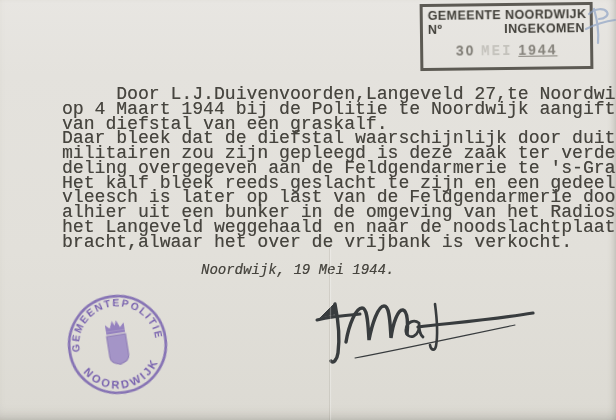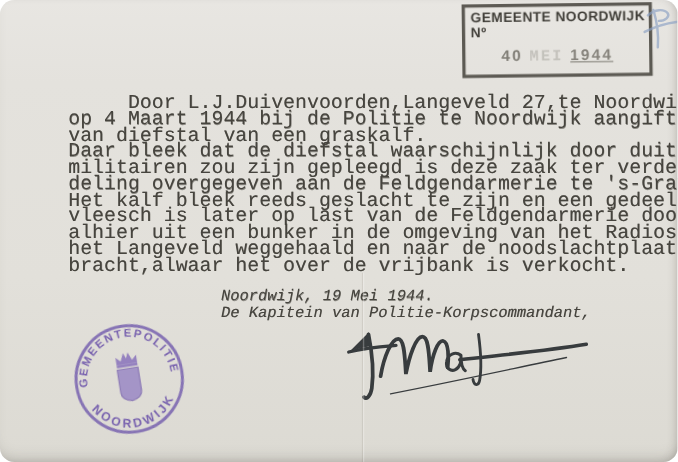--- a/index.html
+++ b/index.html
@@ -1,21 +1,20 @@
 <!DOCTYPE html>
 <html><head>
 <meta charset="utf-8">
 <style>
   html,body{margin:0;padding:0;}
   .page{
     position:relative; width:616px; height:420px; overflow:hidden;
     background:linear-gradient(180deg,#e8e6e2 0%, #e4e2dd 18%, #e2e0da 60%, #dcdad3 100%);
     font-family:"Liberation Mono","DejaVu Sans Mono",monospace;
     box-shadow: inset -6px 0 10px -7px rgba(95,92,84,.45), inset 0 -10px 14px -10px rgba(95,92,84,.4);
-    border-radius: 13px;
   }
   
   .received-stamp{
     position:absolute; left:420px; top:3px; width:157px; height:56px;
     border:3px solid rgba(62,60,53,.82); padding:2px 5px 3px 5px;
     transform:rotate(-.7deg);
     font-family:"Liberation Sans","DejaVu Sans",sans-serif;
     color:#403e38; filter:blur(.2px);
   }
   .rs-line1{font-size:12.5px; font-weight:700; letter-spacing:.4px; white-space:nowrap;}
@@ -48,23 +47,24 @@
 </style>
 </head>
 <body>
 
 <div class="page">
 
   <div class="received-stamp">
     <div class="rs-line1">GEMEENTE NOORDWIJK</div>
     <div class="rs-line2">
       <span>Nº</span>
+      <span>INGEKOMEN</span>
     </div>
     <div class="rs-date">
-      <span class="d-day">40</span>
+      <span class="d-day">30</span>
       <span class="d-month">MEI</span>
       <span class="d-year">1944</span>
     </div>
   </div>
 
   <svg class="pencil-mark" width="32" height="44" viewBox="0 0 32 44">
     <g stroke="#8aa0c4" stroke-width="2.2" fill="none" stroke-linecap="round" opacity=".65">
       <path d="M10,4 C13,14 15,26 14,38"></path>
       <path d="M5,9 C11,3 20,3 23,7 C25,10 21,14 15,14"></path>
       <path d="M2,24 C12,19 23,16 31,15"></path>
@@ -76,21 +76,21 @@
 van diefstal van een graskalf.
 Daar bleek dat de diefstal waarschijnlijk door duitsche
 militairen zou zijn gepleegd is deze zaak ter verdere behan-
 deling overgegeven aan de Feldgendarmerie te 's-Gravenhage,
 Het kalf bleek reeds geslacht te zijn en een gedeelte van het
 vleesch is later op last van de Feldgendarmerie door de Politie
 alhier uit een bunker in de omgeving van het Radiostation in
 het Langeveld weggehaald en naar de noodslachtplaats overge-
 bracht,alwaar het over de vrijbank is verkocht.</div>
 
-  <div class="closing"><div>Noordwijk, 19 Mei 1944.</div><div>De Kapitein van Politie-Korpscommandant,</div></div>
+  <div class="closing"><div>Noordwijk, 19 Mei 1944.</div></div>
 
   <svg class="signature" width="240" height="80" viewBox="0 0 240 80">
     <g stroke="#2c3033" fill="none" stroke-linecap="round" opacity=".93">
       <path d="M15,27 C30,23 45,22 58,21" stroke-width="3"></path>
       <path d="M18,25 L33,10 L35,21 Z" fill="#2c3033" stroke-width="1"></path>
       <path d="M33,11 C36,26 38,45 36,60 C35,67 31,71 29,68" stroke-width="3.4"></path>
       <path d="M44,49 C47,31 54,15 60,15 C66,15 66,34 67,47 C70,31 76,13 82,13 C88,13 88,31 89,45 C91,30 96,16 101,17 C106,18 106,33 105,41" stroke-width="3.4"></path>
       <path d="M117,30 C112,26 105,29 104,36 C103,42 108,45 112,43 C116,41 118,35 117,30 C117,36 118,42 121,44" stroke-width="2.8"></path>
       <path d="M133,11 C135,26 136,42 134,53 C133,58 129,58 128,52" stroke-width="2.6"></path>
       <path d="M116,34 C150,30 195,26 231,20" stroke-width="3.2"></path>

